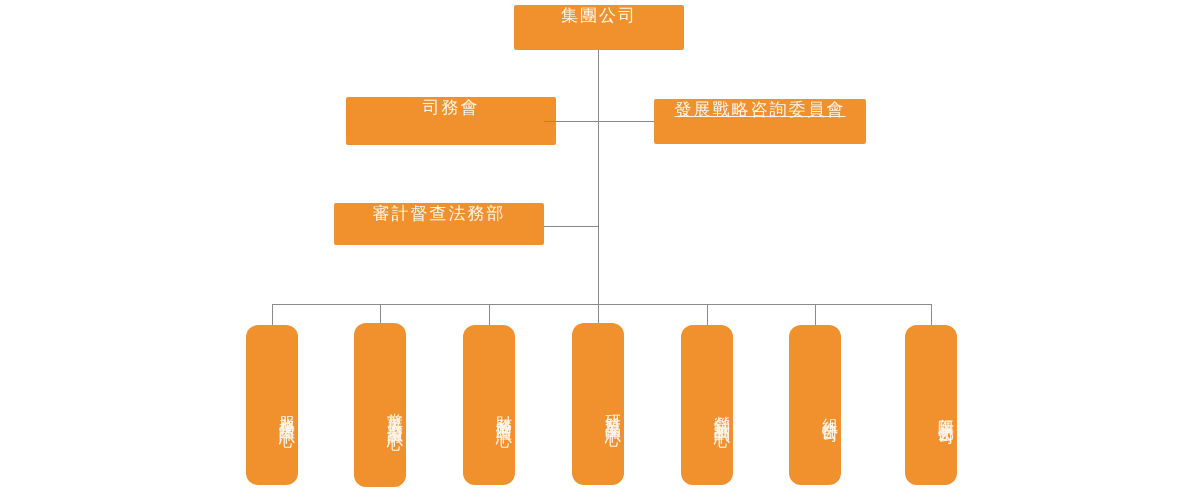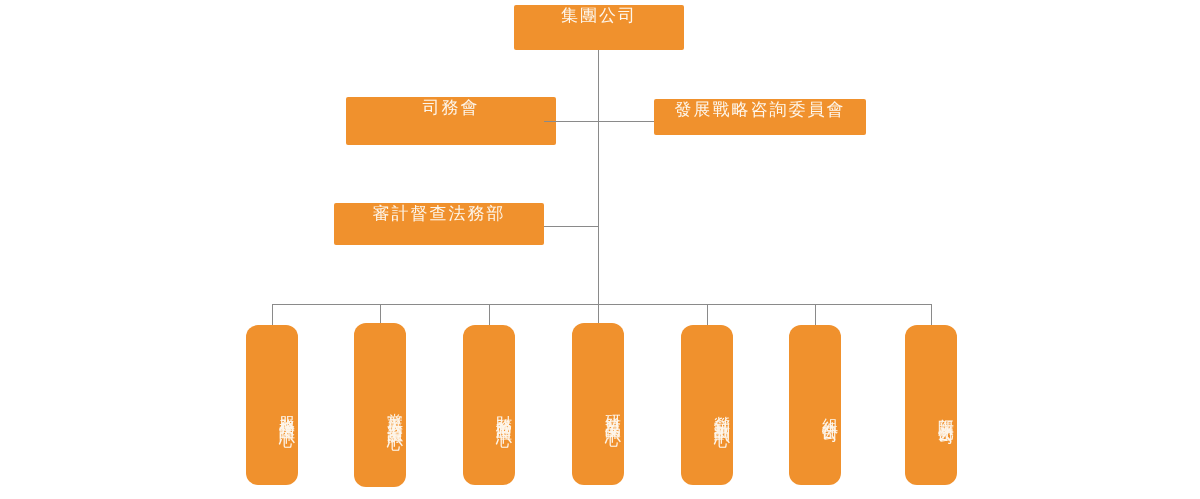--- a/index.html
+++ b/index.html
@@ -84,21 +84,21 @@
     <span class="label">集團公司</span>
   </div>
 
   <div class="line v" style="left:598px; top:50px; height:254px;"></div>
 
   <div class="node horiz plated" style="left:334px; top:97px; width:210px; height:48px;margin-left:12px;">
     <span class="label">司務會</span>
   </div>
   <div class="line h" style="left:544px; top:121px; width:54px;"></div>
 
-  <div class="node horiz plated" style="left:654px; top:99px; width:212px; height:36px;">
+  <div class="node horiz plated" style="left:654px; top:99px; width:212px; height:45px;text-decoration:underline;">
     <span class="label">發展戰略咨詢委員會</span>
   </div>
   <div class="line h" style="left:598px; top:121px; width:56px;"></div>
 
   <div class="node horiz plated" style="left:334px; top:203px; width:210px; height:42px;">
     <span class="label">審計督查法務部</span>
   </div>
   <div class="line h" style="left:544px; top:226px; width:54px;"></div>
 
   <div class="line h" style="left:272px; top:304px; width:660px;"></div>

